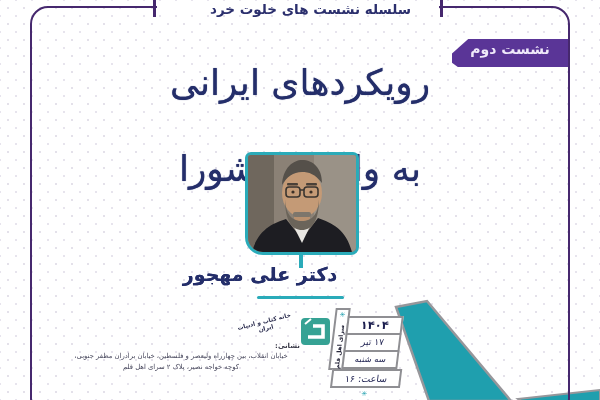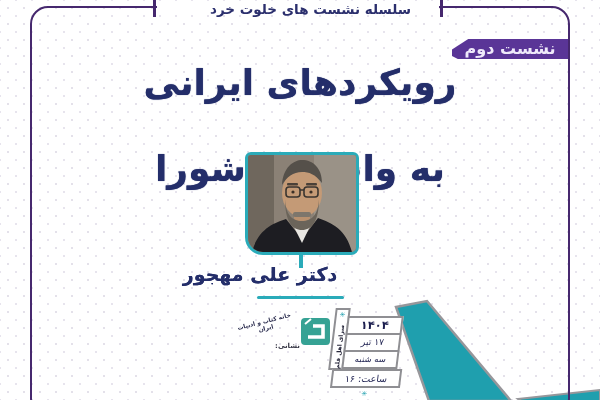--- a/index.html
+++ b/index.html
@@ -15,26 +15,26 @@
   }
   
   .frame{position:absolute;left:30px;top:6px;width:540px;height:410px;
     border:2.5px solid #46286e;border-radius:18px;z-index:5;}
   .frame-gap-mask{position:absolute;left:157px;top:3px;width:282px;height:8px;background:#fff;z-index:6;}
   .tick{position:absolute;top:0;width:2.5px;height:17px;background:#46286e;z-index:7;}
   .tick.l{left:153px;} .tick.r{left:440px;}
   .series-title{position:absolute;left:0;top:0;width:600px;height:19px;line-height:19px;
     text-align:center;font-size:13.5px;font-weight:bold;color:#2b2f6d;z-index:8;direction:rtl;padding-left:21px;}
   
-  .badge{position:absolute;left:452px;top:39px;width:116px;height:20px;background:#5a3597;z-index:6;
+  .badge{position:absolute;left:452px;top:39px;width:116px;height:28px;background:#5a3597;z-index:6;
     clip-path:polygon(0 52%,14% 0,100% 0,100% 100%,5% 100%,0 85%);
-    color:#efe9fa;font-size:16px;font-weight:bold;text-align:center;line-height:20px;direction:rtl;}
+    color:#efe9fa;font-size:14px;font-weight:bold;text-align:center;line-height:20px;direction:rtl;}
   
   .main-title{position:absolute;left:0;width:600px;text-align:center;direction:rtl;
-    color:#242e6a;font-weight:bold;z-index:4;}
+    color:#242e6a;font-weight:normal;z-index:4;}
   .main-title.l1{top:60px;font-size:36px;line-height:46px;text-shadow:0 0 0.8px #242e6a;}
   .main-title.l2{top:104px;font-size:36px;line-height:46px;text-shadow:0 0 0.8px #242e6a;margin-top:42px;}
   
   .photo{position:absolute;left:245px;top:152px;width:114px;height:103px;
     border:3px solid #2aabb9;border-radius:6px 6px 8px 18px;overflow:hidden;z-index:4;background:#8b8176;}
   .photo svg{display:block;}
   .connector{position:absolute;left:299px;top:255px;width:3.5px;height:13px;background:#2aabb9;z-index:4;}
   .speaker-name{position:absolute;left:0;top:263px;width:504px;text-align:center;direction:rtl;
     font-size:19px;font-weight:bold;color:#242e6a;z-index:4;text-shadow:0 0 0.5px #242e6a;padding-left:16px;}
   .name-underline{position:absolute;left:257px;top:296px;width:87px;height:2.5px;background:#2aabb9;border-radius:2px;z-index:4;}
@@ -116,20 +116,24 @@
   <div class="logo-box">
     <svg width="31" height="30" viewBox="0 0 31 30">
       <rect x="1" y="2" width="29" height="27" rx="4" fill="#36a294"></rect>
       <path d="M8,21 L23,21 L23,10 L13,10" fill="none" stroke="#ffffff" stroke-width="3.6"></path>
       <path d="M5,8 L11,3" stroke="#ffffff" stroke-width="2"></path>
     </svg>
   </div>
   <div class="logo-callig">خانه کتاب و ادبیات ایران</div>
 
   <div class="addr-label">نشانی:</div>
+  <div class="addr-lines">
+    <div>خیابان انقلاب، بین چهارراه ولیعصر و فلسطین، خیابان برادران مظفر جنوبی،</div>
+    <div>کوچه خواجه نصیر، پلاک ۲ سرای اهل قلم</div>
+  </div>
 
   <div class="sched">
     <div class="vcol">
       <div class="star">✳</div>
       <div class="vtext">سرای اهل قلم</div>
     </div>
     <div class="cells">
       <div class="cell year">۱۴۰۴</div>
       <div class="cell day">۱۷ تیر</div>
       <div class="cell weekday">سه شنبه</div>

